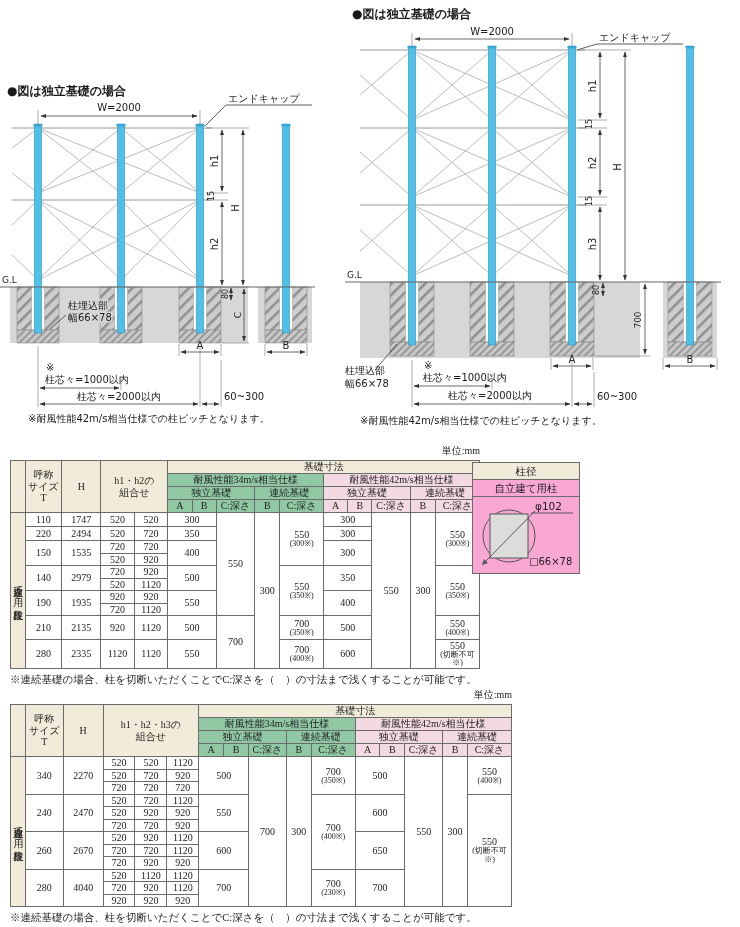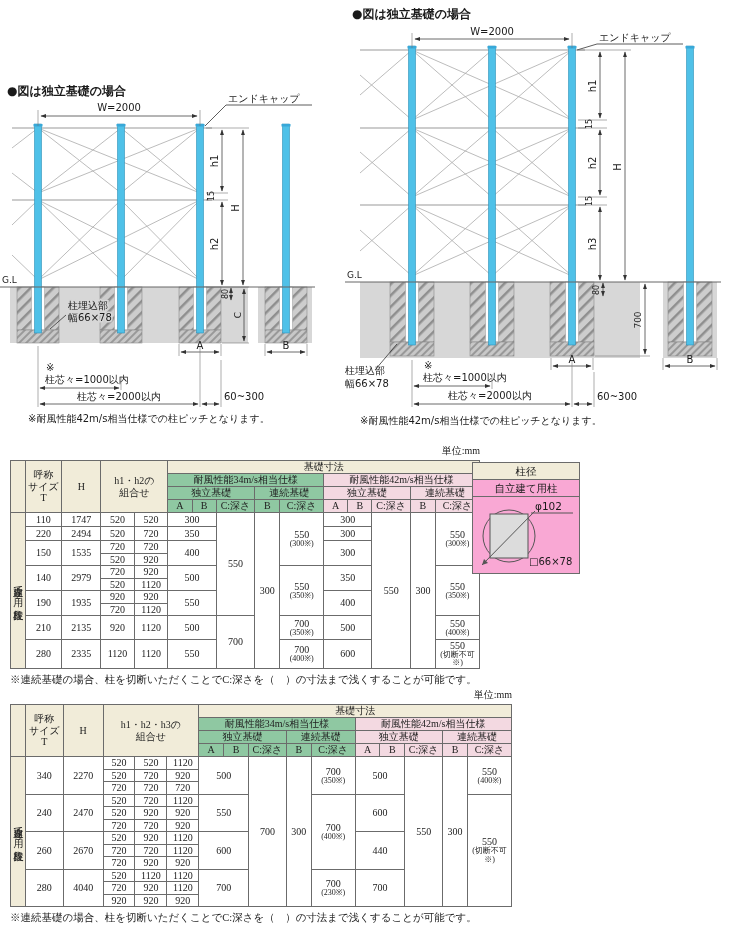--- a/index.html
+++ b/index.html
@@ -603,21 +603,21 @@
         <td>720</td>
         <td>920</td>
       </tr>
       <tr style="height:12px">
         <td rowspan="3">260</td>
         <td rowspan="3">2670</td>
         <td>520</td>
         <td>920</td>
         <td>1120</td>
         <td colspan="2" rowspan="3">600</td>
-        <td colspan="2" rowspan="3">440</td>
+        <td colspan="2" rowspan="3">650</td>
       </tr>
       <tr style="height:12px">
         <td>720</td>
         <td>720</td>
         <td>1120</td>
       </tr>
       <tr style="height:12px">
         <td>720</td>
         <td>920</td>
         <td>920</td>

